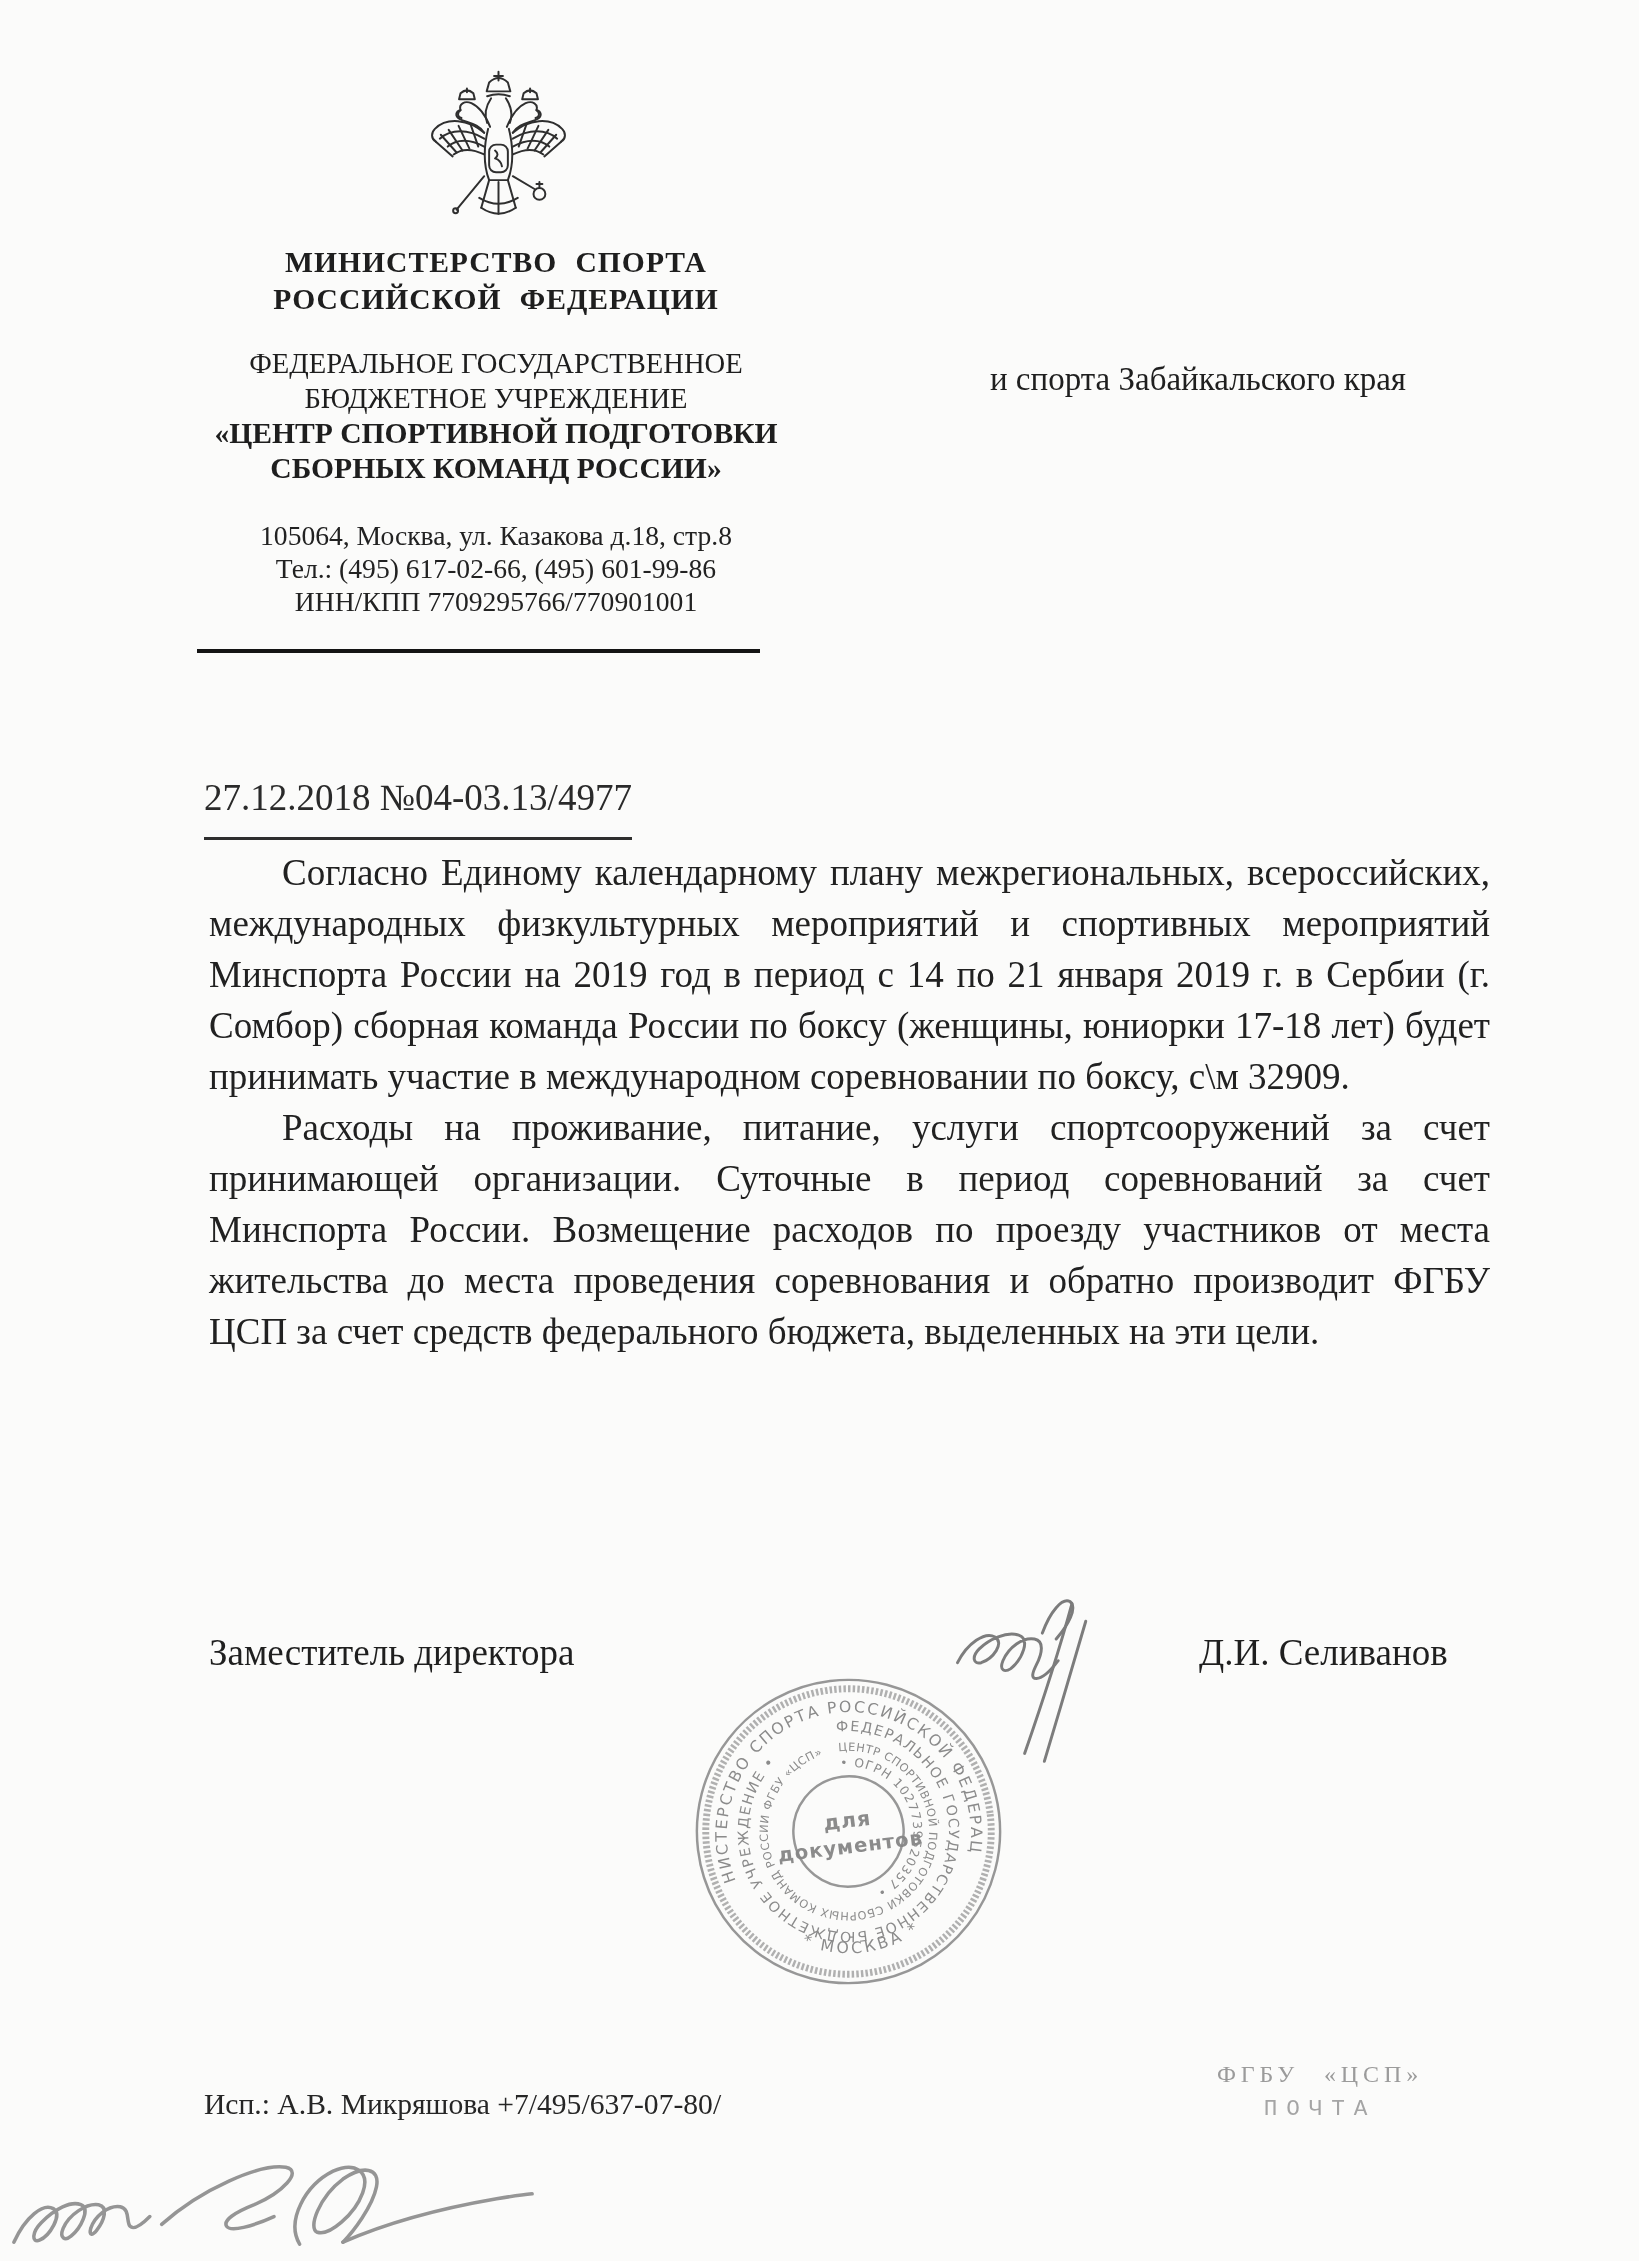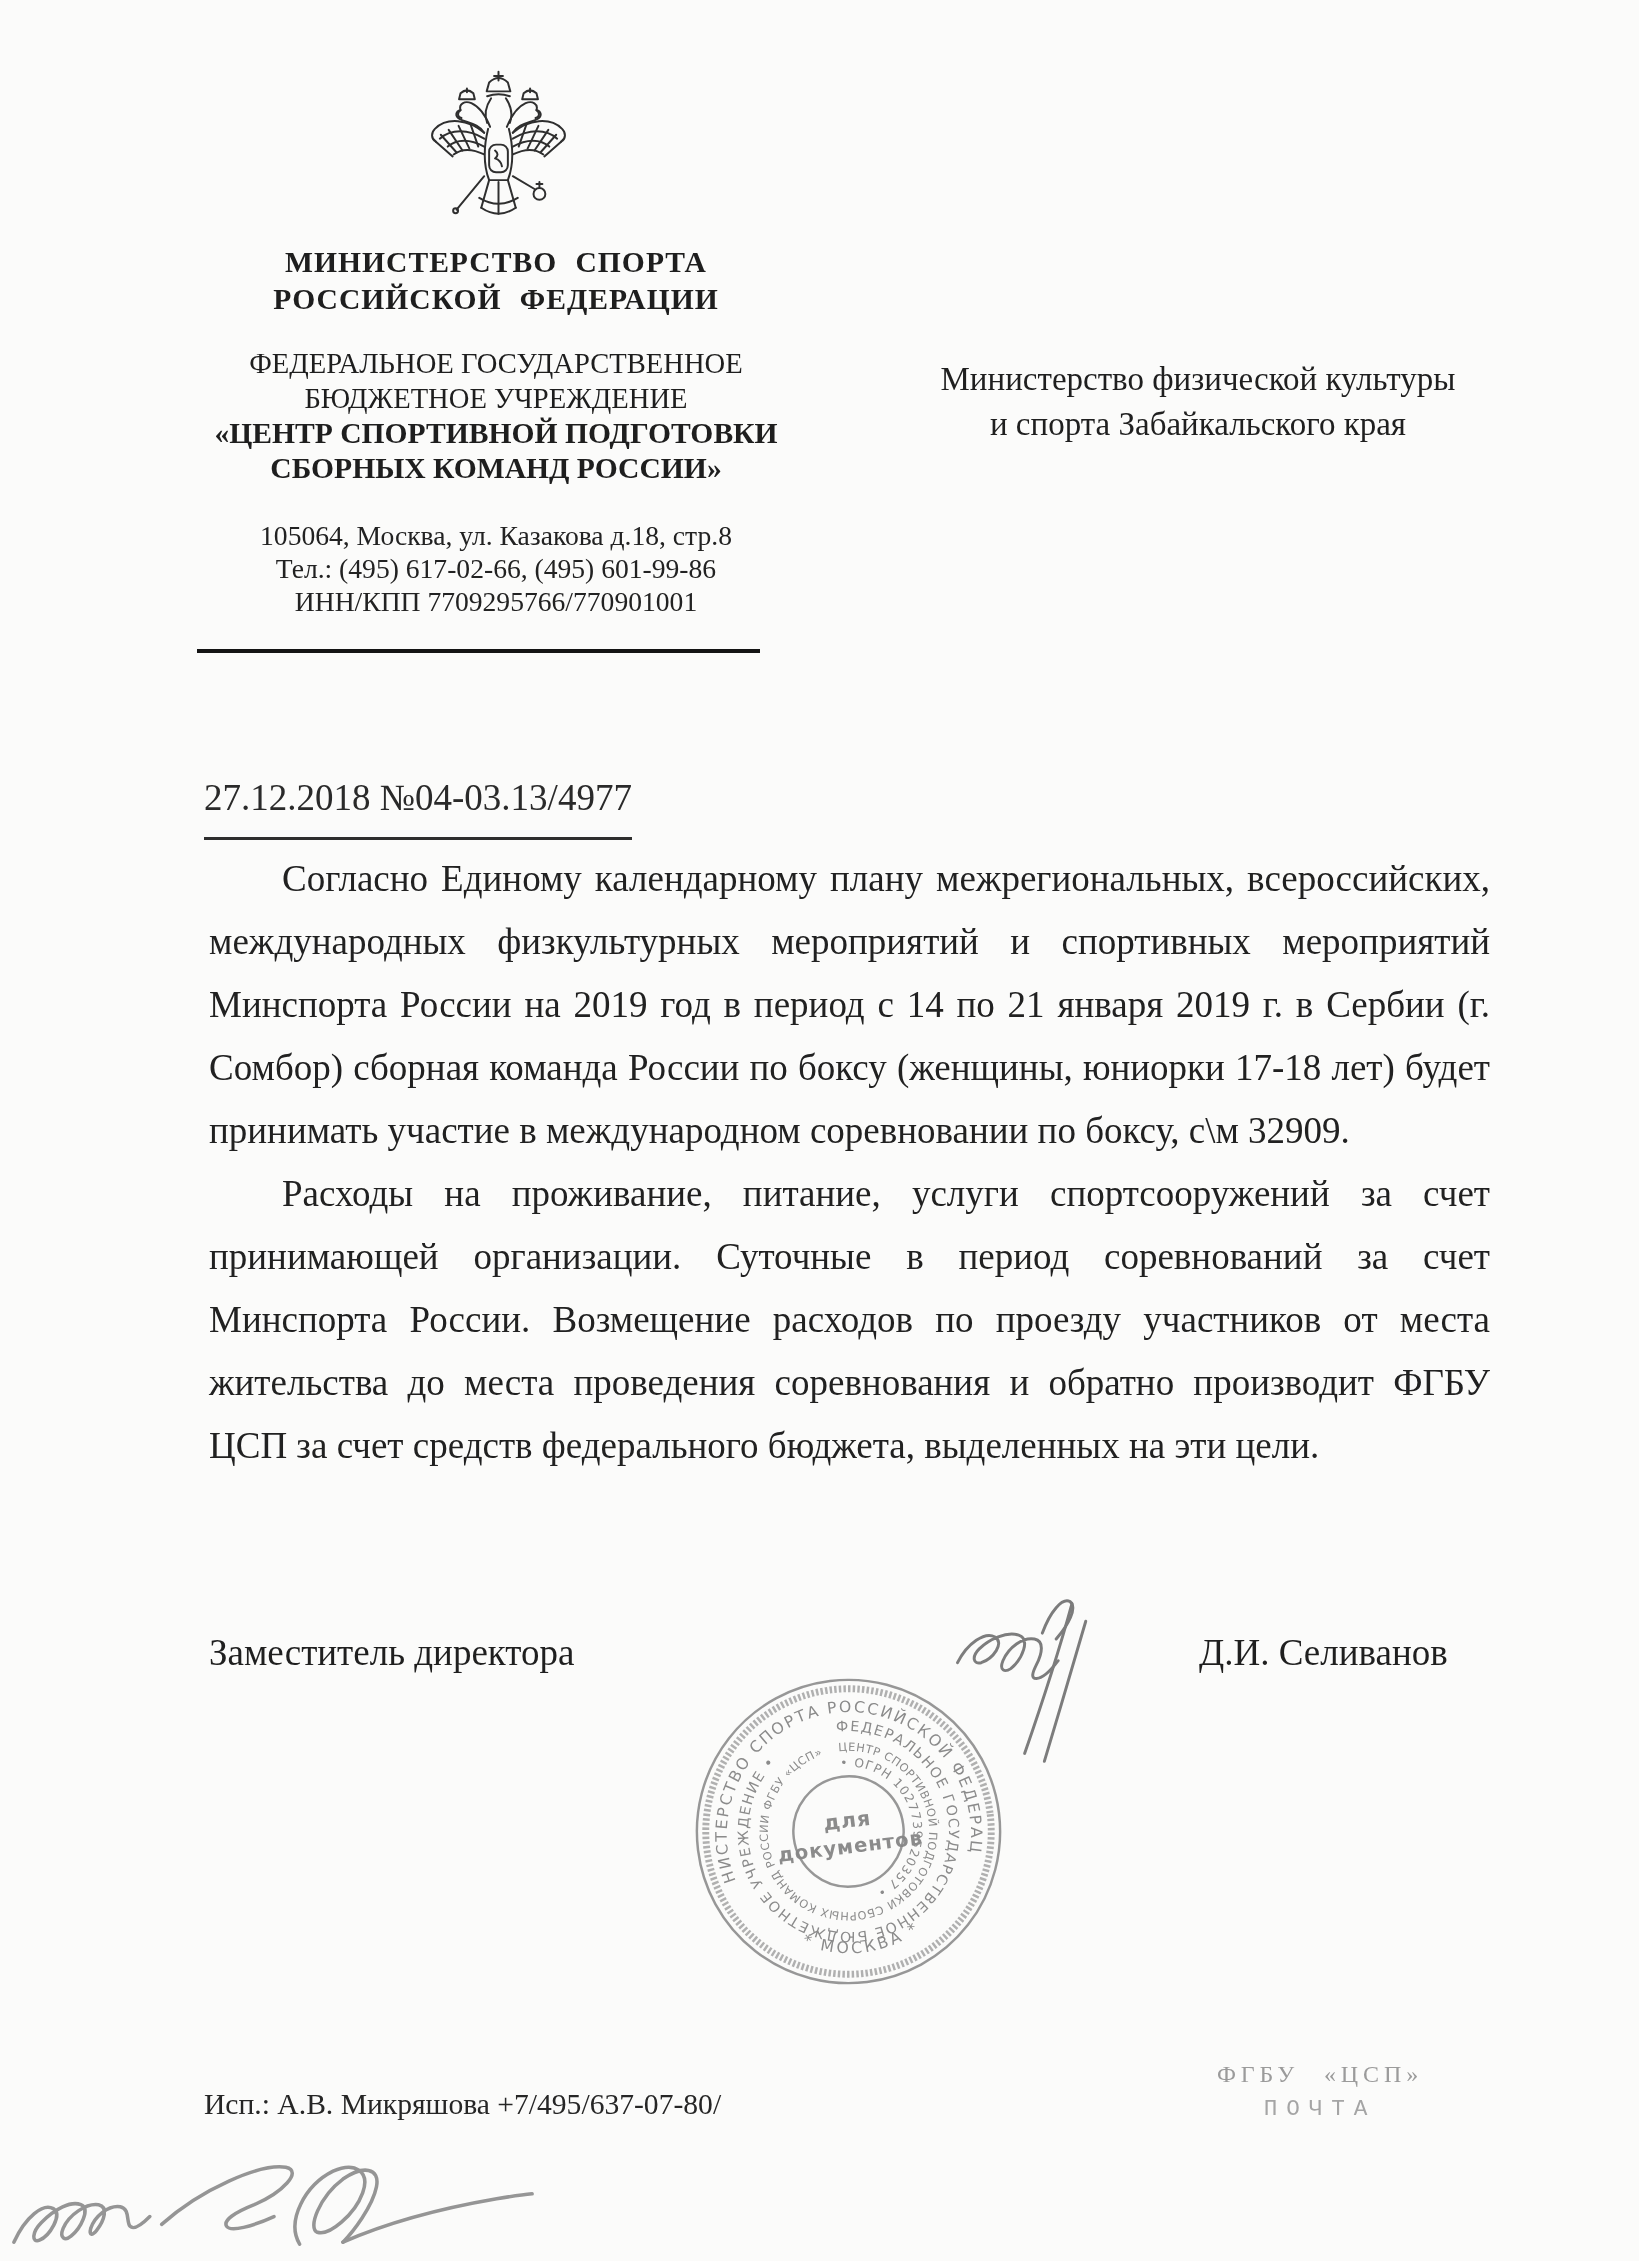--- a/index.html
+++ b/index.html
@@ -18,21 +18,21 @@
   .lh-ministry{font-weight:bold;font-size:29.6px;line-height:37px;letter-spacing:1px;word-spacing:9.9px;color:#1e1e1e;}
   .lh-org{margin-top:27.6px;font-size:28.6px;line-height:35px;color:#1e1e1e;}
   .lh-org .bold{font-weight:bold;font-size:29.6px;}
   .lh-addr{margin-top:33px;font-size:27.6px;line-height:33px;color:#222;}
   .lh-rule{position:absolute;left:197px;top:649px;width:563px;height:3.9px;background:#141414;}
   .recipient{position:absolute;left:873px;top:357px;width:650px;text-align:center;font-size:33px;line-height:45px;color:#1f1f1f;}
   
   .refline{position:absolute;left:204px;top:776px;font-size:37px;color:#2a2a2a;}
   .refline span{border-bottom:3px solid #2e2e2e;padding-bottom:19px;}
   
-  .body-text{position:absolute;left:209px;top:847px;width:1281px;font-size:37px;line-height:63px;text-align:justify;text-justify:inter-word;color:#212121;}
+  .body-text{position:absolute;left:209px;top:847px;width:1281px;font-size:37px;line-height:51px;text-align:justify;text-justify:inter-word;color:#212121;}
   .body-text p{margin:0;text-indent:73px;}
   
   .sig-title{position:absolute;left:209px;top:1631px;font-size:37px;color:#1f1f1f;}
   .sig-name{position:absolute;left:1199px;top:1631px;font-size:37px;color:#1f1f1f;}
   .ink-sig{position:absolute;left:924px;top:1564px;width:217px;height:227px;}
   .stamp{position:absolute;left:690px;top:1673px;width:317px;height:317px;transform:rotate(-7deg);}
   
   .executor{position:absolute;left:204px;top:2088px;font-size:29.6px;color:#262626;}
   .postal{position:absolute;left:1172px;top:2061px;width:296px;text-align:center;color:#9b9b9b;font-family:"Liberation Mono","DejaVu Sans Mono",monospace;}
   .postal .l1{font-size:24px;letter-spacing:4.9px;word-spacing:13.8px;font-family:Liberation Serif, serif;}
@@ -99,21 +99,20 @@
     <div class="lh-addr">
       <div>105064, Москва, ул. Казакова д.18, стр.8</div>
       <div>Тел.: (495) 617-02-66, (495) 601-99-86</div>
       <div>ИНН/КПП 7709295766/770901001</div>
     </div>
   </div>
 
   <div class="lh-rule"></div>
 
   <div class="recipient">
-    <div>Министерство физической культуры</div>
     <div>и спорта Забайкальского края</div>
   </div>
 
   <div class="refline">
     <span>27.12.2018 №04-03.13/4977</span>
   </div>
 
   <div class="body-text">
     <p>Согласно Единому календарному плану межрегиональных, всероссийских, международных физкультурных мероприятий и спортивных мероприятий Минспорта России на 2019 год в период с 14 по 21 января 2019 г. в Сербии (г. Сомбор) сборная команда России по боксу (женщины, юниорки 17-18 лет) будет принимать участие в международном соревновании по боксу, с\м 32909.</p>
     <p>Расходы на проживание, питание, услуги спортсооружений за счет принимающей организации. Суточные в период соревнований за счет Минспорта России. Возмещение расходов по проезду участников от места жительства до места проведения соревнования и обратно производит ФГБУ ЦСП за счет средств федерального бюджета, выделенных на эти цели.</p>

